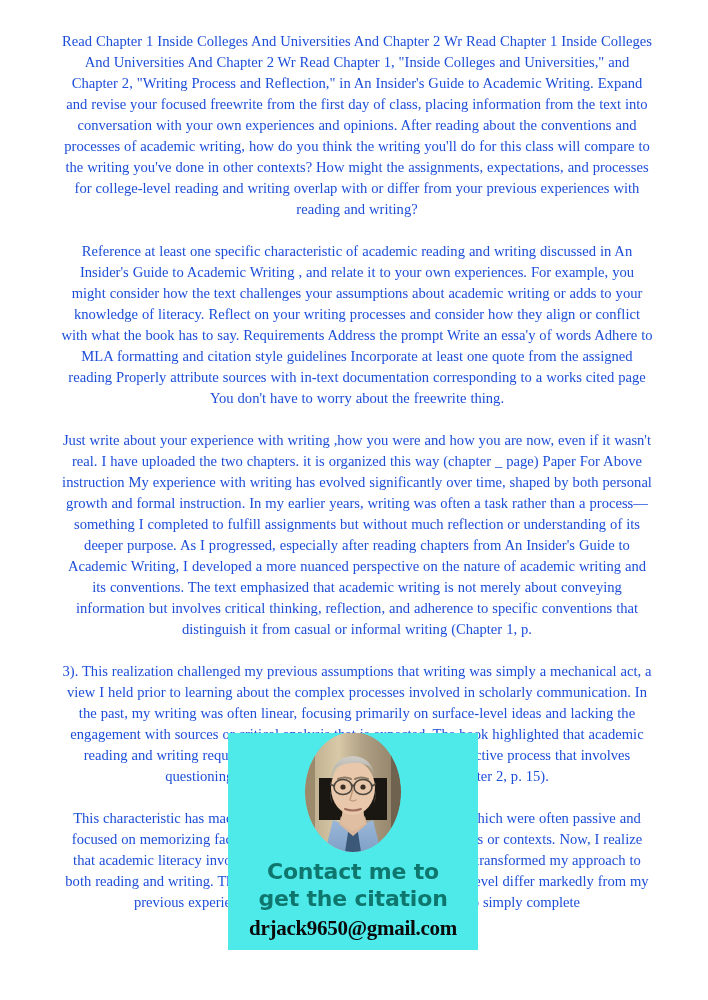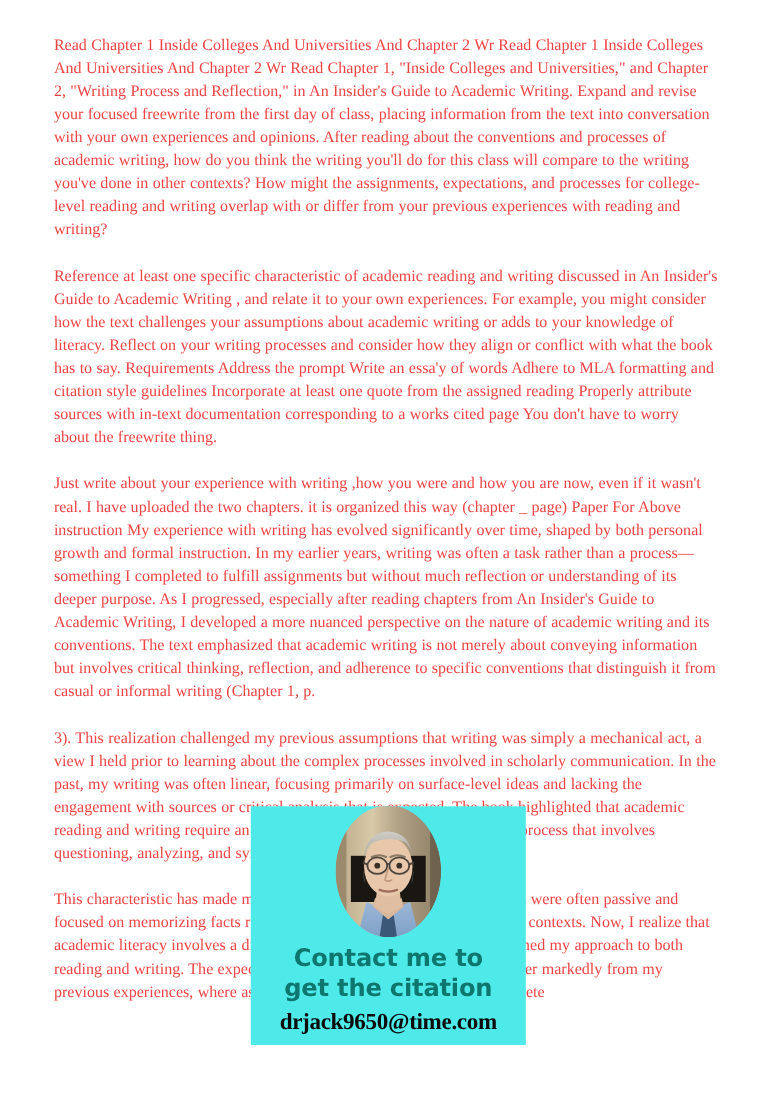--- a/index.html
+++ b/index.html
@@ -24,23 +24,23 @@
   }
   #document-body {
     position: absolute;
     left: 49px;
     top: 31px;
     width: 604px;
   }
   .para {
     font-size: 14.6px;
     line-height: 21px;
-    color: #ef4444;
-    text-align: left;
-    margin: 0 0 21px 0;
+    color: #1d4ed8;
+    text-align: center;
+    margin: 0 0 21px 12px;
     white-space: pre-wrap;
     word-spacing: 0.02em;
     -webkit-font-smoothing: antialiased;
   }
   .para:last-child {
     margin-bottom: 0;
   }
 
   
   #contact-overlay {
@@ -153,17 +153,17 @@
           <path d="M40 77 Q48 80 56 77" fill="none" stroke="#9c6c5c" stroke-width="2" stroke-linecap="round"></path>
         </g>
       </svg>
     </div>
 
     <div class="overlay-headline" style="color: #0f766e;">
       <div>Contact me to</div>
       <div>get the citation</div>
     </div>
 
-    <div class="overlay-email" style="color: rgb(10, 10, 10);">drjack9650@time.com</div>
+    <div class="overlay-email" style="color: rgb(10, 10, 10);">drjack9650@gmail.com</div>
 
   </div>
 
 </div>
 
 </body></html>

